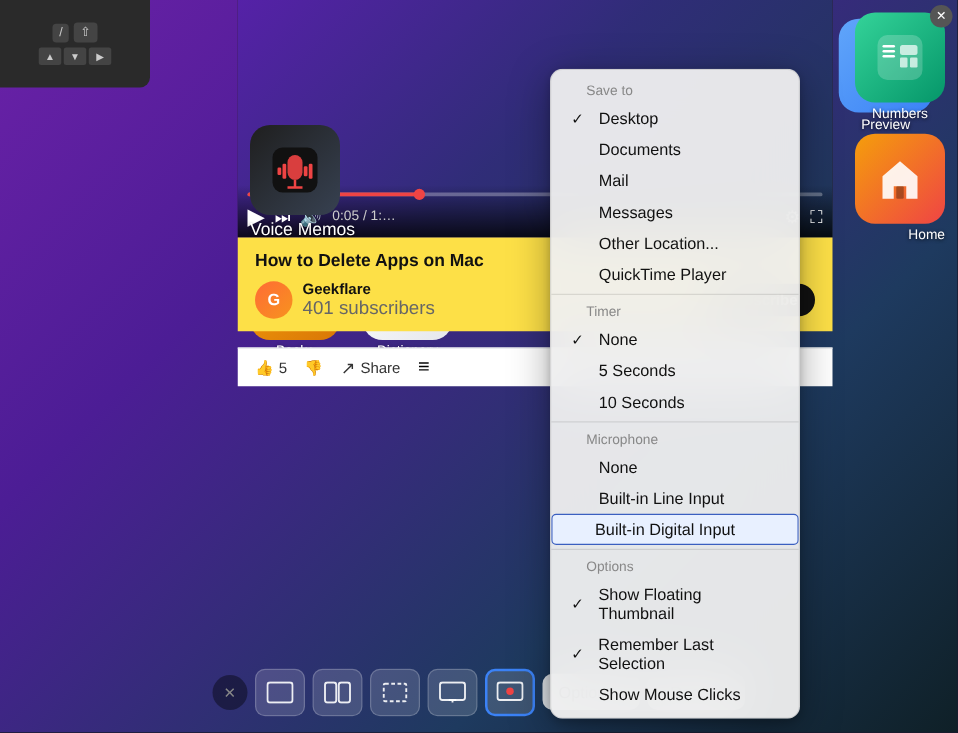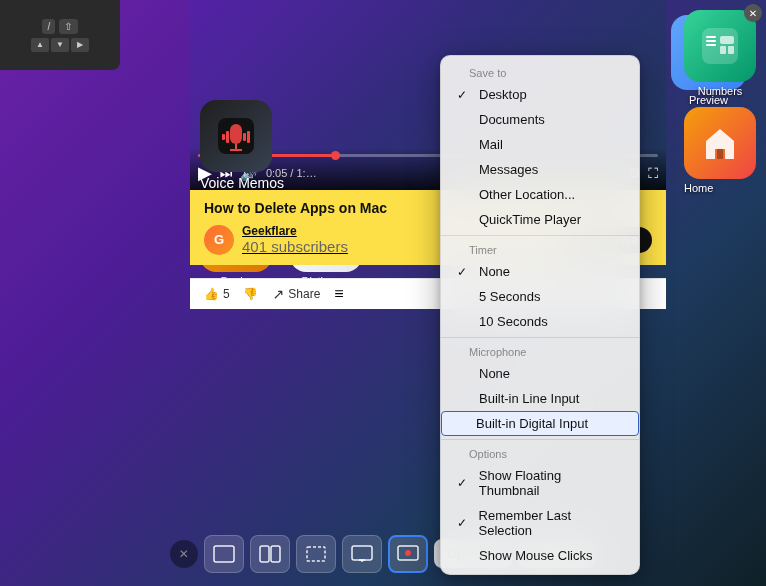--- a/index.html
+++ b/index.html
@@ -251,21 +251,21 @@
       <div style="color:#fff; font-size:11px; text-align:center; text-shadow:0 1px 3px rgba(0,0,0,0.8); margin-top:3px;">Numbers</div>
     </div>
 
     <div style="position:relative;">
       <div style="width:72px; height:72px; border-radius:16px; background:linear-gradient(135deg,#f59e0b,#ef4444); display:flex; align-items:center; justify-content:center;">
         <svg width="44" height="44" viewBox="0 0 44 44">
           <path d="M22 8 L8 20 L8 38 L17 38 L17 28 L27 28 L27 38 L36 38 L36 20 Z" fill="white" opacity="0.9"></path>
           <rect x="19" y="28" width="6" height="10" fill="rgba(0,0,0,0.3)" rx="1"></rect>
         </svg>
       </div>
-      <div style="color:#fff; font-size:11px; text-align:left; text-shadow:0 1px 3px rgba(0,0,0,0.8); margin-top:3px;">Home</div>
+      <div style="color:#fff; font-size:11px; text-align:right; text-shadow:0 1px 3px rgba(0,0,0,0.8); margin-top:3px;">Home</div>
     </div>
   </div>
 
   <div style="position:absolute; top:100px; left:10px;">
     <div style="width:72px; height:72px; border-radius:16px; background:linear-gradient(135deg,#1f1f1f,#374151); display:flex; align-items:center; justify-content:center;">
       <svg width="44" height="44" viewBox="0 0 44 44">
         <rect x="4" y="4" width="36" height="36" rx="8" fill="#111"></rect>
         <rect x="16" y="10" width="12" height="20" rx="6" fill="#ef4444" opacity="0.9"></rect>
         <line x1="22" y1="30" x2="22" y2="36" stroke="#ef4444" stroke-width="2"></line>
         <line x1="16" y1="36" x2="28" y2="36" stroke="#ef4444" stroke-width="2"></line>
@@ -305,21 +305,21 @@
         <text x="22" y="34" font-size="9" fill="#333" text-anchor="middle" font-family="Georgia,serif">Aa</text>
       </svg>
     </div>
     <div style="color:#fff; font-size:11px; text-align:center; text-shadow:0 1px 3px rgba(0,0,0,0.8); margin-top:3px;">Dictionary</div>
   </div>
 
   <div style="position:absolute; top:190px; left:0; right:100px; background:#fde047; padding:10px 14px;">
     <div style="font-size:14px; font-weight:600; color:#111; margin-bottom:8px;">How to Delete Apps on Mac</div>
     <div style="display:flex; align-items:center; gap:8px;">
       <div style="width:30px; height:30px; border-radius:50%; background:linear-gradient(135deg,#ff6b35,#f7931e); display:flex; align-items:center; justify-content:center; color:#fff; font-size:13px; font-weight:bold; flex-shrink:0;">G</div>
-      <div style="flex:1;text-decoration:underline;">
+      <div style="flex:1;">
         <div style="font-size:12px; font-weight:600; color:#111;">Geekflare</div>
         <div style="font-size:15px; color:#666;">401 subscribers</div>
       </div>
       <button style="background:#111; color:#fff; border:none; border-radius:20px; padding:6px 14px; font-size:12px; cursor:pointer; font-weight:600;">Subscribe</button>
     </div>
   </div>
 
   <div style="position:absolute; top:278px; left:0; right:100px; background:#fff; padding:6px 14px; display:flex; align-items:center; gap:14px; border-top:1px solid #e5e7eb;">
     <div style="display:flex; align-items:center; gap:4px; font-size:12px; color:#333; cursor:pointer;">
       <span>👍</span>

